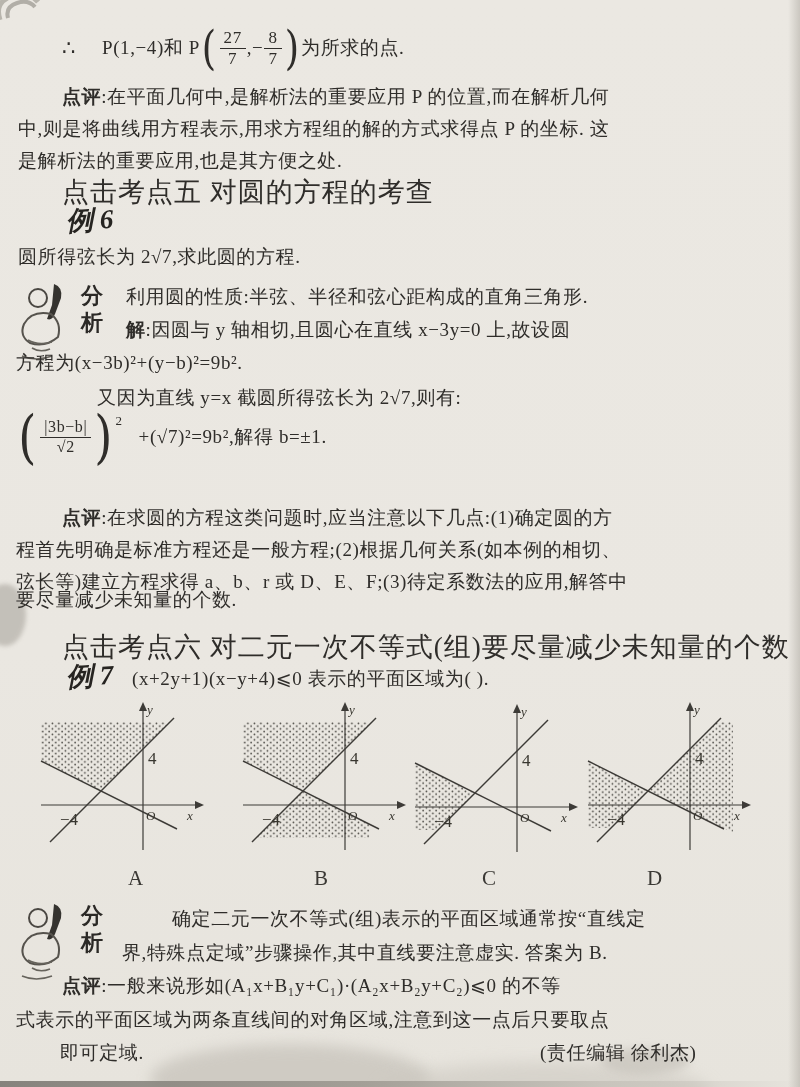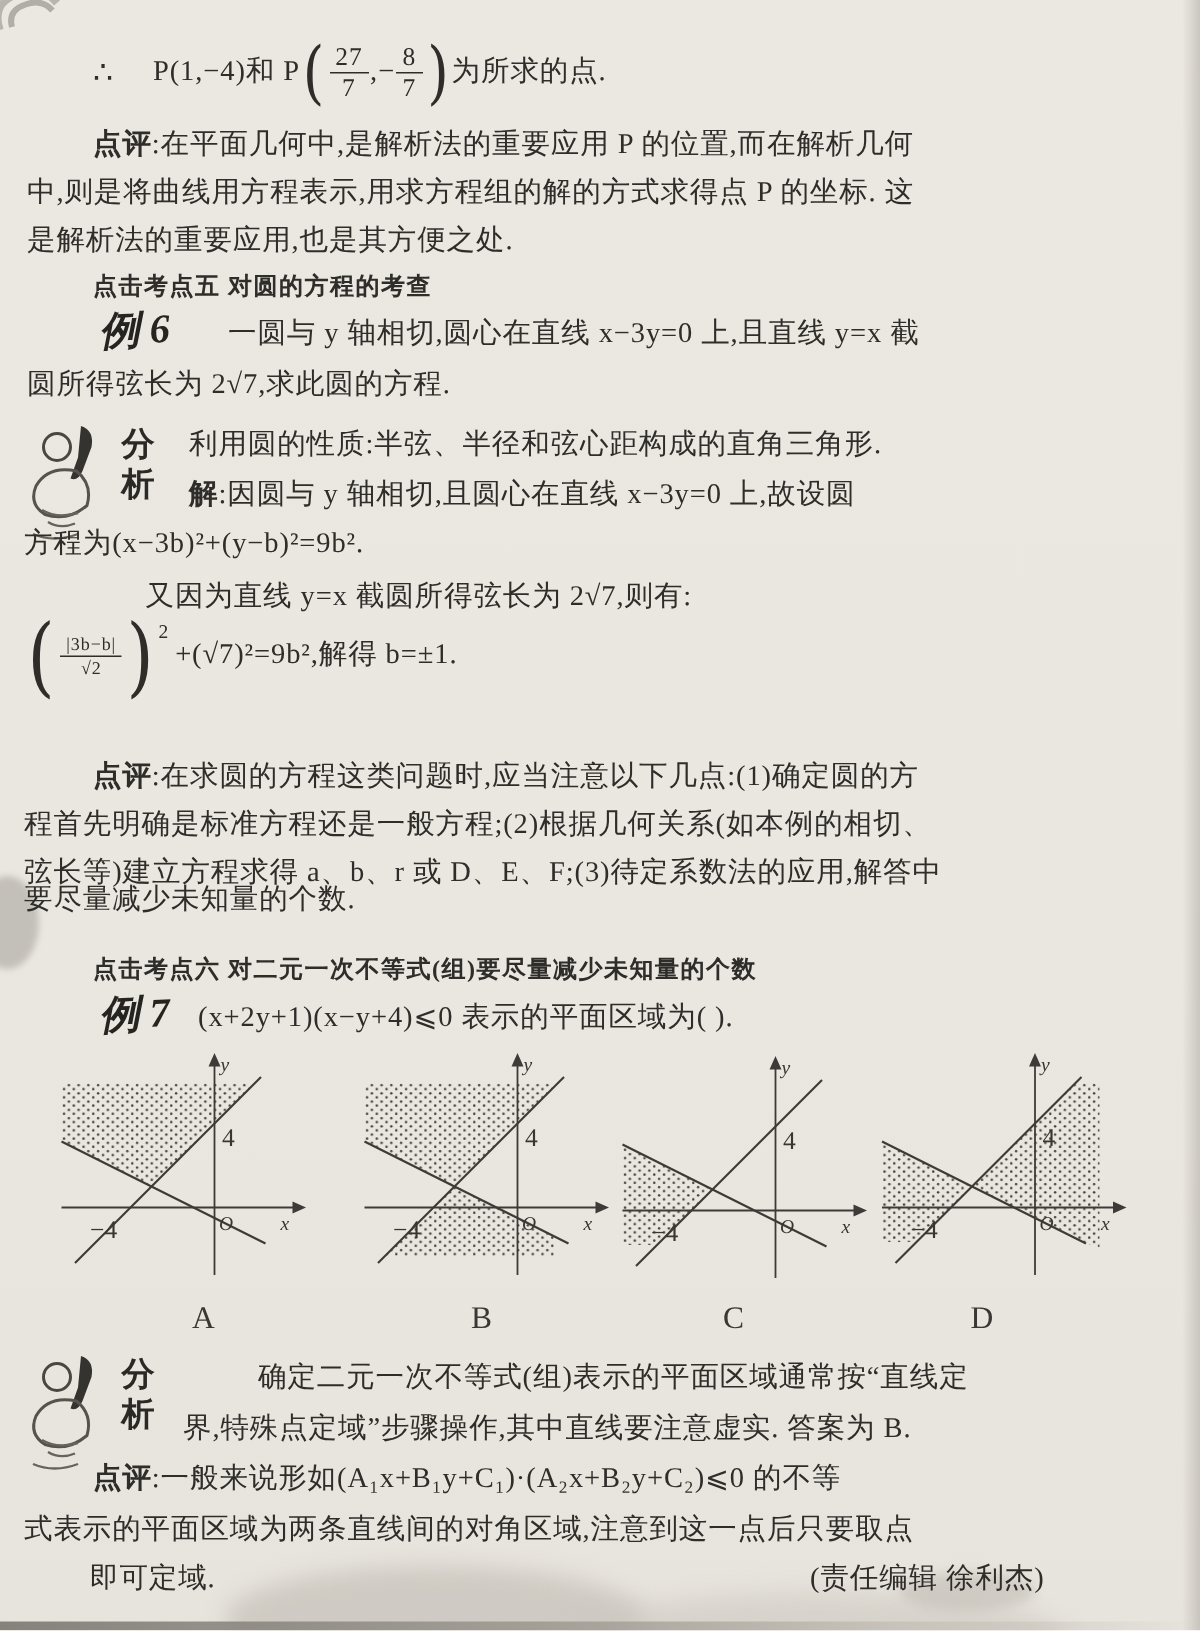--- a/index.html
+++ b/index.html
@@ -5,21 +5,21 @@
   html,body{margin:0;padding:0;}
   .page{
     position:relative; width:800px; height:1087px; overflow:hidden;
     background:
       linear-gradient(180deg, #ebe8e2 0%, #eae7e1 60%, #e7e4dd 100%);
     font-family:"Liberation Serif","DejaVu Serif",serif;
     color:#2f2d2a;
   }
   .ln{position:absolute; font-size:19px; letter-spacing:.6px; white-space:nowrap; line-height:26px;}
   .lead{font-weight:bold;}
-  .hd{font-weight:bold; font-size:16px; letter-spacing:1px;}
+  .hd{font-weight:normal; font-size:27px; letter-spacing:1px;}
   .exlbl{font-weight:bold; font-style:italic; font-size:27px; font-family:"Liberation Serif",serif; transform:rotate(-3deg); color:#262421;}
   .frac{display:inline-block; vertical-align:middle; text-align:center; line-height:1.05; font-size:17px; margin:0 1px;}
   .frac .num{display:block; border-bottom:1.4px solid #2f2d2a; padding:0 4px 1px;}
   .frac .den{display:block; padding-top:1px;}
   .bigparen{font-size:46px; font-weight:400; vertical-align:middle; font-family:"DejaVu Serif",serif; display:inline-block; transform:scaleX(.8); line-height:1;}
   .supexp{font-size:13px; vertical-align:top; position:relative; top:-2px;}
   .anachars{position:absolute; font-weight:bold; font-size:22px; line-height:27px; color:#2b2926; text-align:center;}
   .optletter{position:absolute; font-size:21px; letter-spacing:1px; color:#3a3834;}
   .graphbox{position:absolute; width:170px; height:158px;}
   .smudge{position:absolute; pointer-events:none;}
@@ -60,21 +60,20 @@
 
   <div class="ln" style="left:62px; top:84px;">
     <span class="lead">点评</span><span>:在平面几何中,是解析法的重要应用 P 的位置,而在解析几何</span>
   </div>
   <div class="ln" style="left:18px; top:116px;">中,则是将曲线用方程表示,用求方程组的解的方式求得点 P 的坐标. 这</div>
   <div class="ln" style="left:18px; top:148px;">是解析法的重要应用,也是其方便之处.</div>
 
   <div class="ln hd" style="left:62px; top:179px;">点击考点五   对圆的方程的考查</div>
 
   <span class="exlbl" style="position:absolute; left:66px; top:202px;">例 6</span>
-  <div class="ln" style="left:152px; top:210px;">一圆与 y 轴相切,圆心在直线 x−3y=0 上,且直线 y=x 截</div>
   <div class="ln" style="left:18px; top:244px;">圆所得弦长为 2√7,求此圆的方程.</div>
 
   <svg style="position:absolute; left:14px; top:278px;" width="62" height="84" viewBox="0 0 62 84">
     <path d="M40 6 q9 3 7 14 l-6 16 q-3 7 -8 5 l5 -14 z" fill="#35332f"></path>
     <circle cx="24" cy="20" r="9" fill="none" stroke="#4a4742" stroke-width="2"></circle>
     <path d="M10 46 q8 -14 27 -10 q11 9 7 23 q-13 11 -28 6 q-11 -7 -6 -19z" fill="none" stroke="#56534d" stroke-width="2"></path>
     <path d="M14 62 q10 6 24 2 M18 70 q8 5 18 1 M8 78 q14 6 30 0" fill="none" stroke="#66635c" stroke-width="1.6"></path>
   </svg>
   <div class="anachars" style="left:78px; top:282px; width:28px;">
     <div>分</div>
@@ -83,27 +82,27 @@
   <div class="ln" style="left:126px; top:284px;">利用圆的性质:半弦、半径和弦心距构成的直角三角形.</div>
   <div class="ln" style="left:126px; top:317px;">
     <span class="lead">解</span><span>:因圆与 y 轴相切,且圆心在直线 x−3y=0 上,故设圆</span>
   </div>
   <div class="ln" style="left:16px; top:350px;">方程为(x−3b)²+(y−b)²=9b².</div>
 
   <div class="ln" style="left:62px; top:385px;margin-left:35px;">又因为直线 y=x 截圆所得弦长为 2√7,则有:</div>
 
   <div class="ln" style="left:16px; top:406px; height:62px; display:flex; align-items:center;">
     <span class="bigparen" style="font-size:58px;">(</span>
-    <span class="frac" style="font-size:12px;">
+    <span class="frac" style="font-size:16px;">
       <span class="num">|3b−b|</span>
       <span class="den">√2</span>
     </span>
     <span class="bigparen" style="font-size:58px;">)</span>
     <span class="supexp" style="top:-16px;">2</span>
-    <span style="margin-left:4px;">+(√7)²=9b²,解得 b=±1.</span>
+    <span style="margin-left:16px;">+(√7)²=9b²,解得 b=±1.</span>
   </div>
 
 
   <div class="ln" style="left:62px; top:505px;">
     <span class="lead">点评</span><span>:在求圆的方程这类问题时,应当注意以下几点:(1)确定圆的方</span>
   </div>
   <div class="ln" style="left:16px; top:537px;">程首先明确是标准方程还是一般方程;(2)根据几何关系(如本例的相切、</div>
   <div class="ln" style="left:16px; top:569px;">弦长等)建立方程求得 a、b、r 或 D、E、F;(3)待定系数法的应用,解答中</div>
   <div class="ln" style="left:16px; top:587px;">要尽量减少未知量的个数.</div>
 

